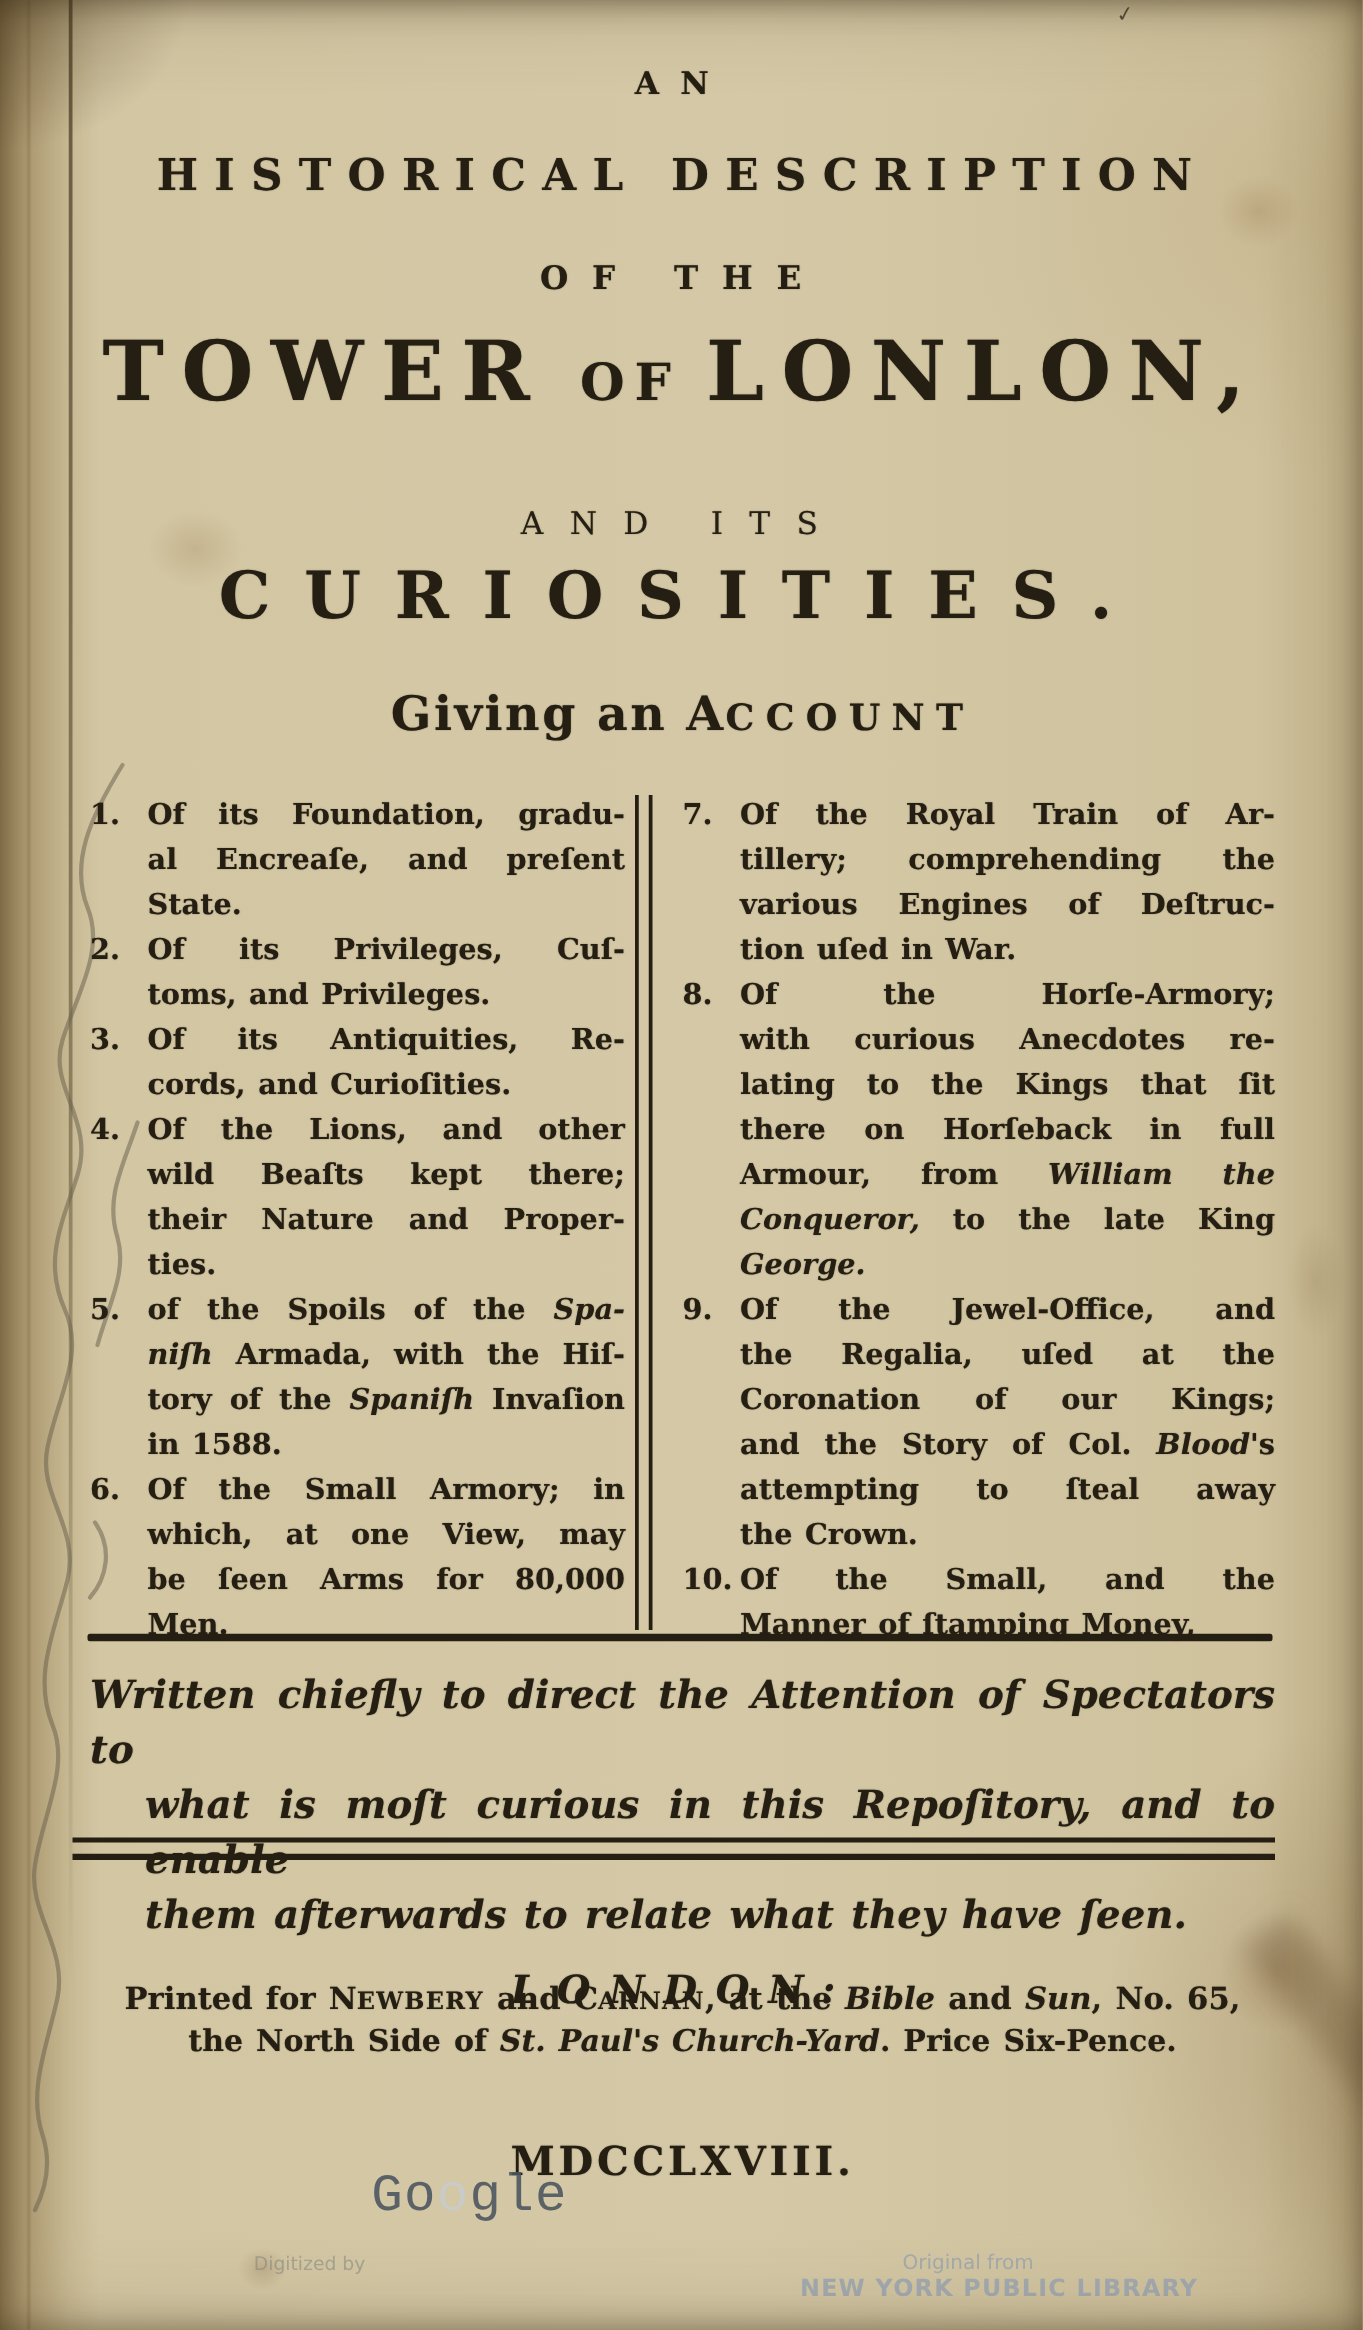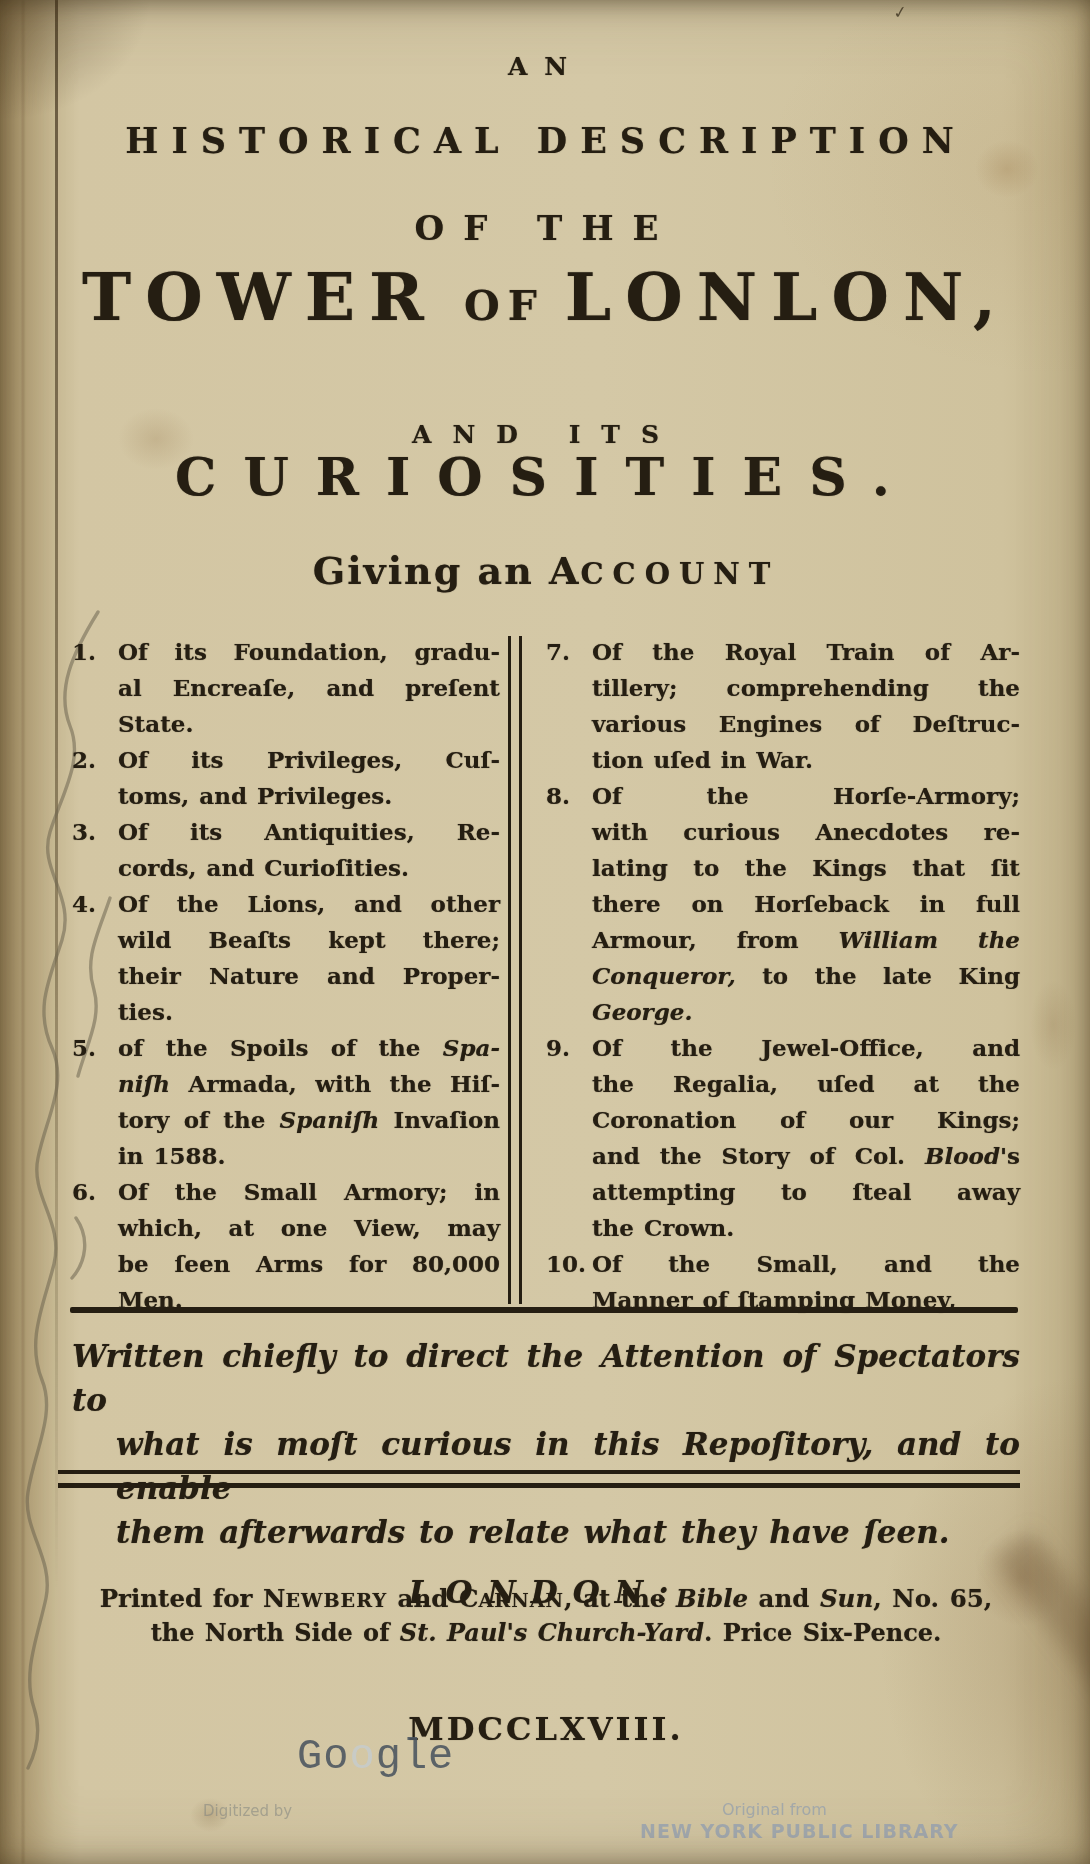--- a/index.html
+++ b/index.html
@@ -45,24 +45,24 @@
 
   .marginalia{position:absolute;left:6px;top:598px;z-index:3;opacity:.55;}
 
   
   .content{position:absolute;inset:0;z-index:4;}
   .ink{color:#251e12;text-shadow:0 0 1px rgba(37,30,18,.55);}
   .ctr{position:absolute;left:62px;width:968px;text-align:center;}
 
   .t-an{top:52px;font-size:25px;font-weight:bold;letter-spacing:17px;}
   .t-hist{top:120px;font-size:35px;font-weight:bold;letter-spacing:13px;}
-  .t-ofthe{top:208px;font-size:34px;font-weight:bold;letter-spacing:19px;}
+  .t-ofthe{top:208px;font-size:26px;font-weight:bold;letter-spacing:19px;}
   .t-tower{top:258px;font-size:66px;font-weight:bold;letter-spacing:14px;white-space:nowrap;}
   .t-tower .small-of{font-size:41px;letter-spacing:8px;margin:0 20px 0 26px;}
-  .t-andits{top:420px;font-size:25px;font-weight:bold;letter-spacing:21px;}
+  .t-andits{top:404px;font-size:25px;font-weight:normal;letter-spacing:21px;}
   .t-curio{top:446px;font-size:52px;font-weight:bold;letter-spacing:27px;}
   .t-giving{top:548px;font-size:38px;font-weight:bold;letter-spacing:2px;}
   .t-giving .sm-sp{font-size:29px;letter-spacing:9px;}
 
   .contents{position:absolute;left:72px;top:634px;width:948px;display:flex;z-index:4;}
   .col-left{width:428px;}
   .col-divider{width:8px;border-left:3px solid #251e12;border-right:3px solid #251e12;height:668px;margin:2px 10px 0 8px;}
   .col-right{flex:1;padding-left:14px;}
   .item{position:relative;padding-left:46px;font-size:23px;line-height:36px;font-weight:bold;word-spacing:2px;}
   .item .num{position:absolute;left:0;top:0;}

